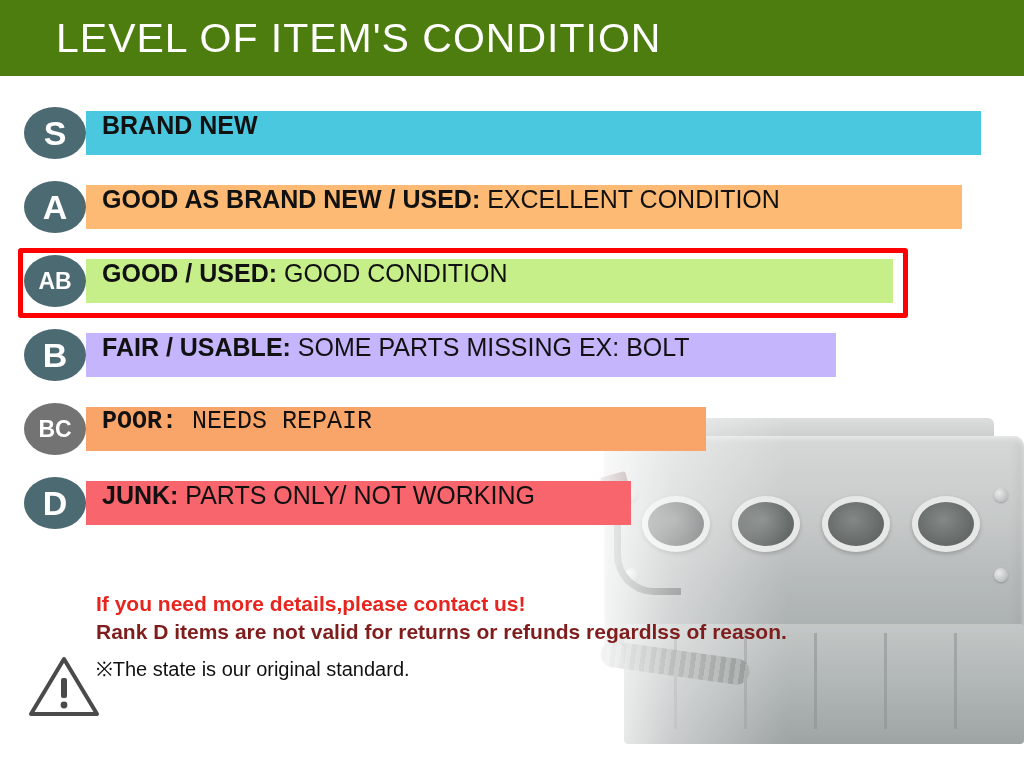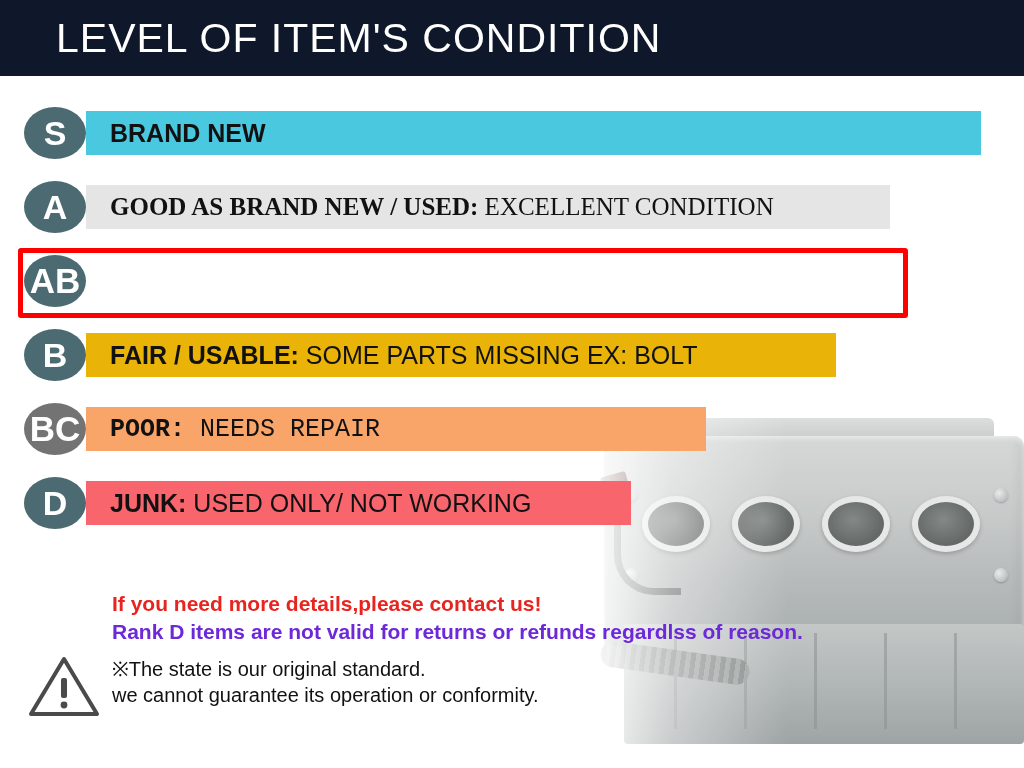--- a/index.html
+++ b/index.html
@@ -169,30 +169,29 @@
     background: #4b6a72;
     color: #ffffff;
     display: flex;
     align-items: center;
     justify-content: center;
     font-size: 34px;
     font-weight: 700;
     z-index: 3;
     letter-spacing: 0px;
   }
-  .badge.wide { font-size: 35px; }
+  .badge.wide { font-size: 23px; }
   .bar {
     position: absolute;
     left: 86px;
     top: 50%;
     transform: translateY(-50%);
     height: 44px;
     display: flex;
-    align-items: center;
-    padding-left: 24px;
+    padding-left: 16px;
     box-sizing: border-box;
     z-index: 2;
     white-space: nowrap;
   }
   .bar .label {
     font-size: 25px;
     color: #111111;
   }
   .bar .label b {
     font-weight: 700;
@@ -210,21 +209,21 @@
     border: 5px solid #ff0000;
     border-radius: 3px;
     box-sizing: border-box;
     z-index: 4;
     pointer-events: none;
   }
 
   
   .notices {
     position: absolute;
-    left: 112px;
+    left: 96px;
     top: 590px;
     width: 900px;
   }
   .notice-red {
     color: #e8241f;
     font-size: 21px;
     font-weight: 700;
     line-height: 28px;
     white-space: nowrap;
   }
@@ -269,88 +268,92 @@
     <div class="rib" style="left:150px;"></div>
     <div class="rib" style="left:220px;"></div>
     <div class="rib" style="left:290px;"></div>
     <div class="rib" style="left:360px;"></div>
     <div class="hose"></div>
     <div class="wire"></div>
     <div class="connector"></div>
     <div class="fade"></div>
   </div>
 
-  <div class="header" style="background: #0f172a;">
+  <div class="header" style="background: #4d7c0f;">
     <div class="header-title">LEVEL OF ITEM'S CONDITION</div>
   </div>
 
   <div class="rows">
 
     <div class="row">
       <div class="bar" style="background: rgb(74, 200, 224); width: 895px;">
         <div class="label">
           <b>BRAND NEW</b><span class="light"></span>
         </div>
       </div>
       <div class="badge" style="background: rgb(75, 106, 114);">S</div>
     </div>
 
     <div class="row">
-      <div class="bar" style="background: #e5e5e5; width: 804px; font-family: Liberation Serif, serif;">
+      <div class="bar" style="background: #fdba74; width: 876px;">
         <div class="label">
           <b>GOOD AS BRAND NEW / USED:</b><span class="light"> EXCELLENT CONDITION</span>
         </div>
       </div>
       <div class="badge" style="background: rgb(75, 106, 114);">A</div>
     </div>
 
     <div class="row">
+      <div class="bar" style="background: rgb(198, 239, 138); width: 807px;">
+        <div class="label">
+          <b>GOOD / USED:</b><span class="light"> GOOD CONDITION</span>
+        </div>
+      </div>
       <div class="badge wide" style="background: rgb(75, 106, 114);">AB</div>
       <div class="highlight-box" style="border-color: rgb(255, 0, 0);"></div>
     </div>
 
     <div class="row">
-      <div class="bar" style="background: #eab308; width: 750px;">
+      <div class="bar" style="background: #c4b5fd; width: 750px;">
         <div class="label">
           <b>FAIR / USABLE:</b><span class="light"> SOME PARTS MISSING EX: BOLT</span>
         </div>
       </div>
       <div class="badge" style="background: rgb(75, 106, 114);">B</div>
     </div>
 
     <div class="row">
       <div class="bar" style="background: rgb(249, 165, 105); width: 620px; font-family: Liberation Mono, monospace;">
         <div class="label">
           <b>POOR:</b><span class="light"> NEEDS REPAIR</span>
         </div>
       </div>
       <div class="badge wide" style="background: #737373;">BC</div>
     </div>
 
     <div class="row">
       <div class="bar" style="background: rgb(248, 101, 109); width: 545px;">
         <div class="label">
-          <b>JUNK:</b><span class="light"> USED ONLY/ NOT WORKING</span>
+          <b>JUNK:</b><span class="light"> PARTS ONLY/ NOT WORKING</span>
         </div>
       </div>
       <div class="badge" style="background: rgb(75, 106, 114);">D</div>
     </div>
 
   </div>
 
   <div class="warning">
     <svg width="72" height="64" viewBox="0 0 72 64" aria-hidden="true">
       <polygon points="36,5 69,60 3,60" fill="none" stroke="#4a4a4a" stroke-width="4" stroke-linejoin="round"></polygon>
       <rect x="33" y="24" width="6" height="20" rx="2" fill="#4a4a4a"></rect>
       <circle cx="36" cy="51" r="3.4" fill="#4a4a4a"></circle>
     </svg>
   </div>
 
   <div class="notices">
     <div class="notice-red" style="color: rgb(232, 36, 31);">If you need more details,please contact us!</div>
-    <div class="notice-red" style="color: #6d28d9;">Rank D items are not valid for returns or refunds regardlss of reason.</div>
+    <div class="notice-red" style="color: #7f1d1d;">Rank D items are not valid for returns or refunds regardlss of reason.</div>
     <div class="notice-list">
       <div class="notice-line">※The state is our original standard.</div>
-      <div class="notice-line">we cannot guarantee its operation or conformity.</div>
     </div>
   </div>
 
 </div>
 
 </body></html>

